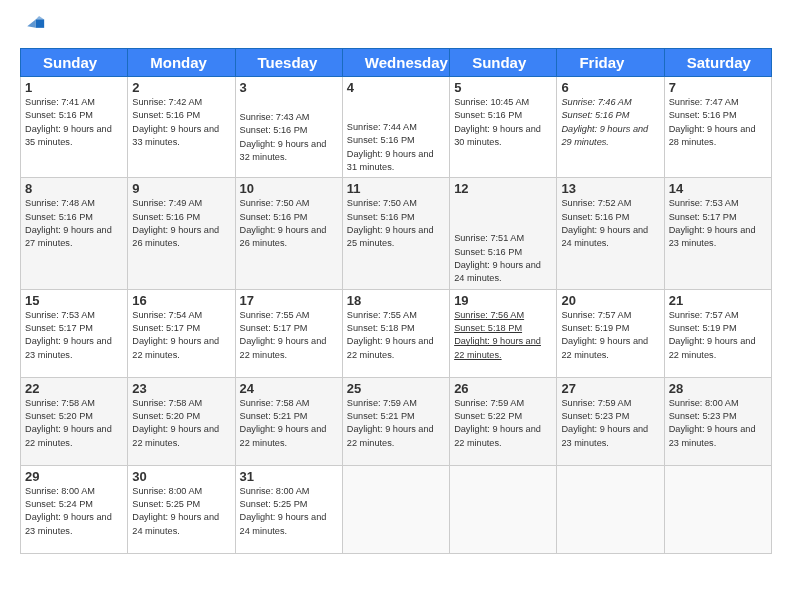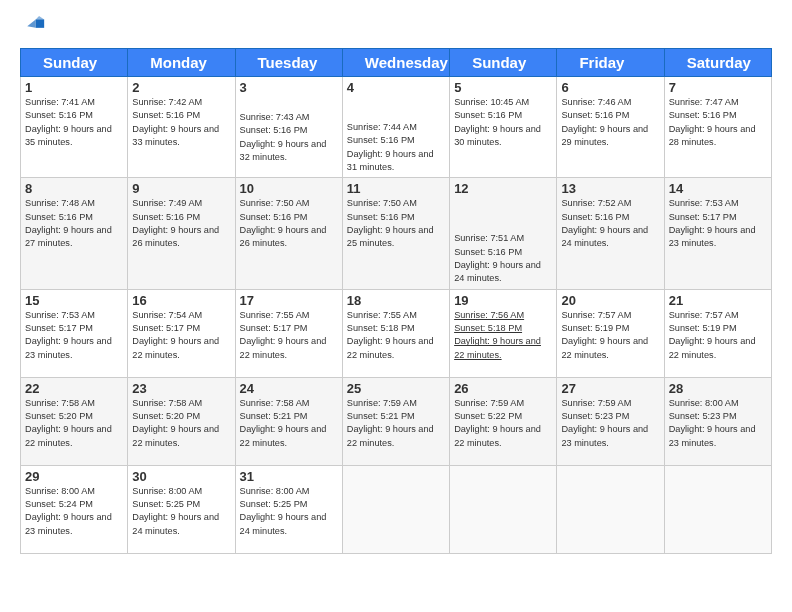--- a/index.html
+++ b/index.html
@@ -156,21 +156,21 @@
 Daylight: 9 hours and 31 minutes.</div>
           </td>
           <td>
             <span class="day-num">5</span>
             <div class="cell-info" style="white-space: pre-line;">Sunrise: 10:45 AM
 Sunset: 5:16 PM
 Daylight: 9 hours and 30 minutes.</div>
           </td>
           <td>
             <span class="day-num">6</span>
-            <div class="cell-info" style="white-space: pre-line;">Sunrise: 7:46 AM
+            <div class="cell-info" style="white-space: pre-line; font-style: italic;">Sunrise: 7:46 AM
 Sunset: 5:16 PM
 Daylight: 9 hours and 29 minutes.</div>
           </td>
           <td>
             <span class="day-num">7</span>
             <div class="cell-info" style="white-space: pre-line;">Sunrise: 7:47 AM
 Sunset: 5:16 PM
 Daylight: 9 hours and 28 minutes.</div>
           </td>
         </tr>

